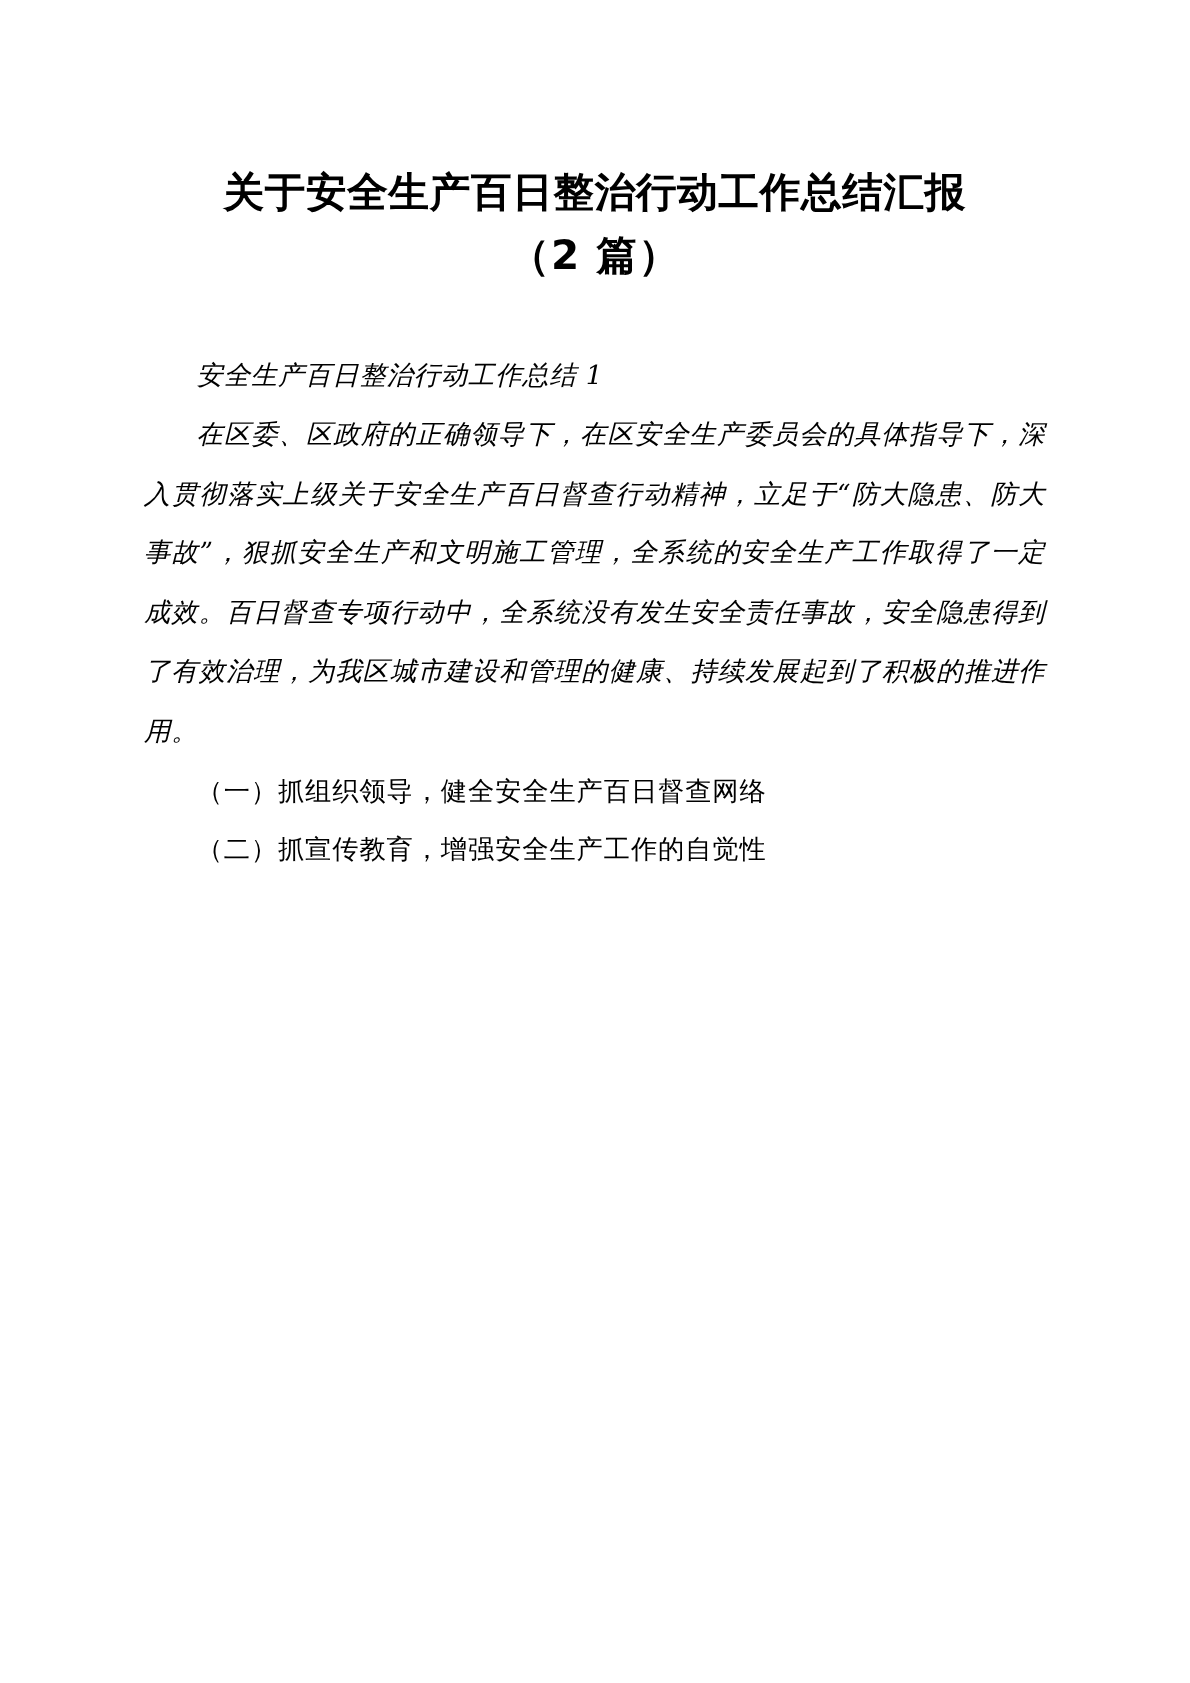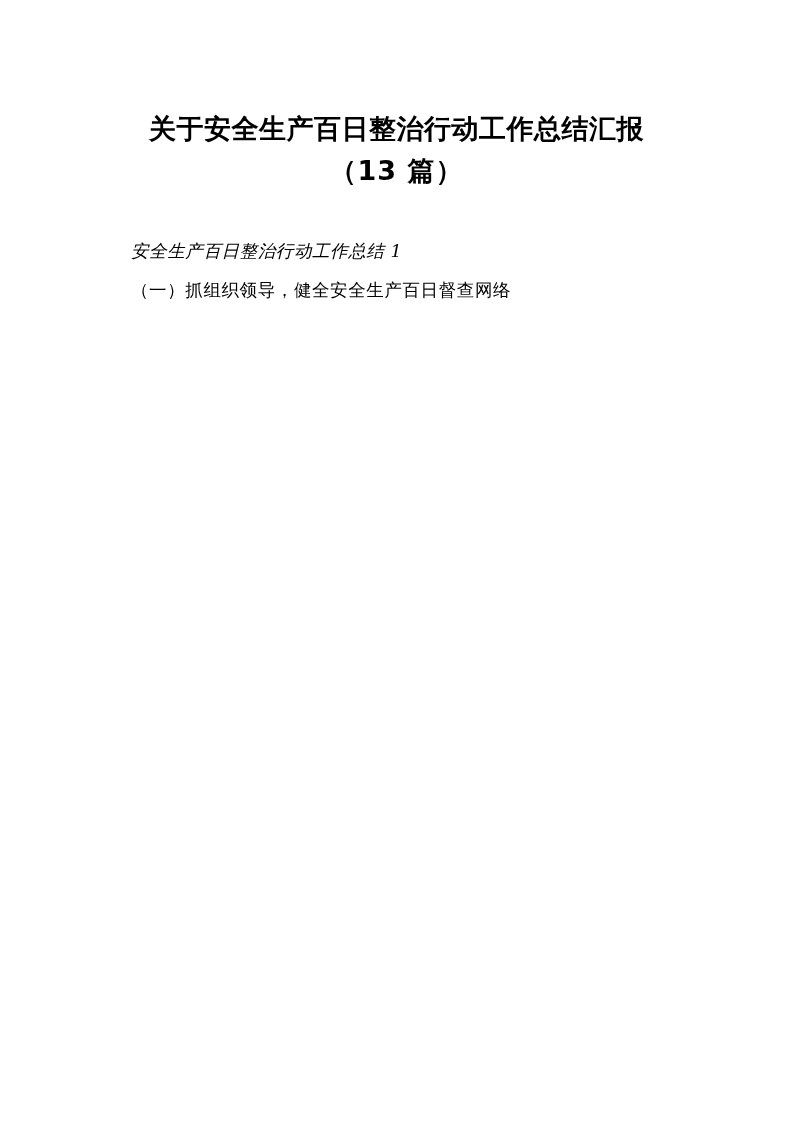--- a/index.html
+++ b/index.html
@@ -56,21 +56,23 @@
     text-indent: 2em;
   }
 </style>
 </head>
 <body>
 
 <div class="page">
 
   <h1 class="doc-title">
     <span>关于安全生产百日整治行动工作总结汇报</span>
-    <span class="line2">（13 篇）</span>
+    <span class="line2">（2 篇）</span>
   </h1>
 
   <div class="body-block">
     <p class="para indent">安全生产百日整治行动工作总结 1</p>
+    <p class="para indent">在区委、区政府的正确领导下，在区安全生产委员会的具体指导下，深入贯彻落实上级关于安全生产百日督查行动精神，立足于“防大隐患、防大事故”，狠抓安全生产和文明施工管理，全系统的安全生产工作取得了一定成效。百日督查专项行动中，全系统没有发生安全责任事故，安全隐患得到了有效治理，为我区城市建设和管理的健康、持续发展起到了积极的推进作用。</p>
     <p class="para subhead">（一）抓组织领导，健全安全生产百日督查网络</p>
+    <p class="para subhead">（二）抓宣传教育，增强安全生产工作的自觉性</p>
   </div>
 
 </div>
 
 </body></html>

